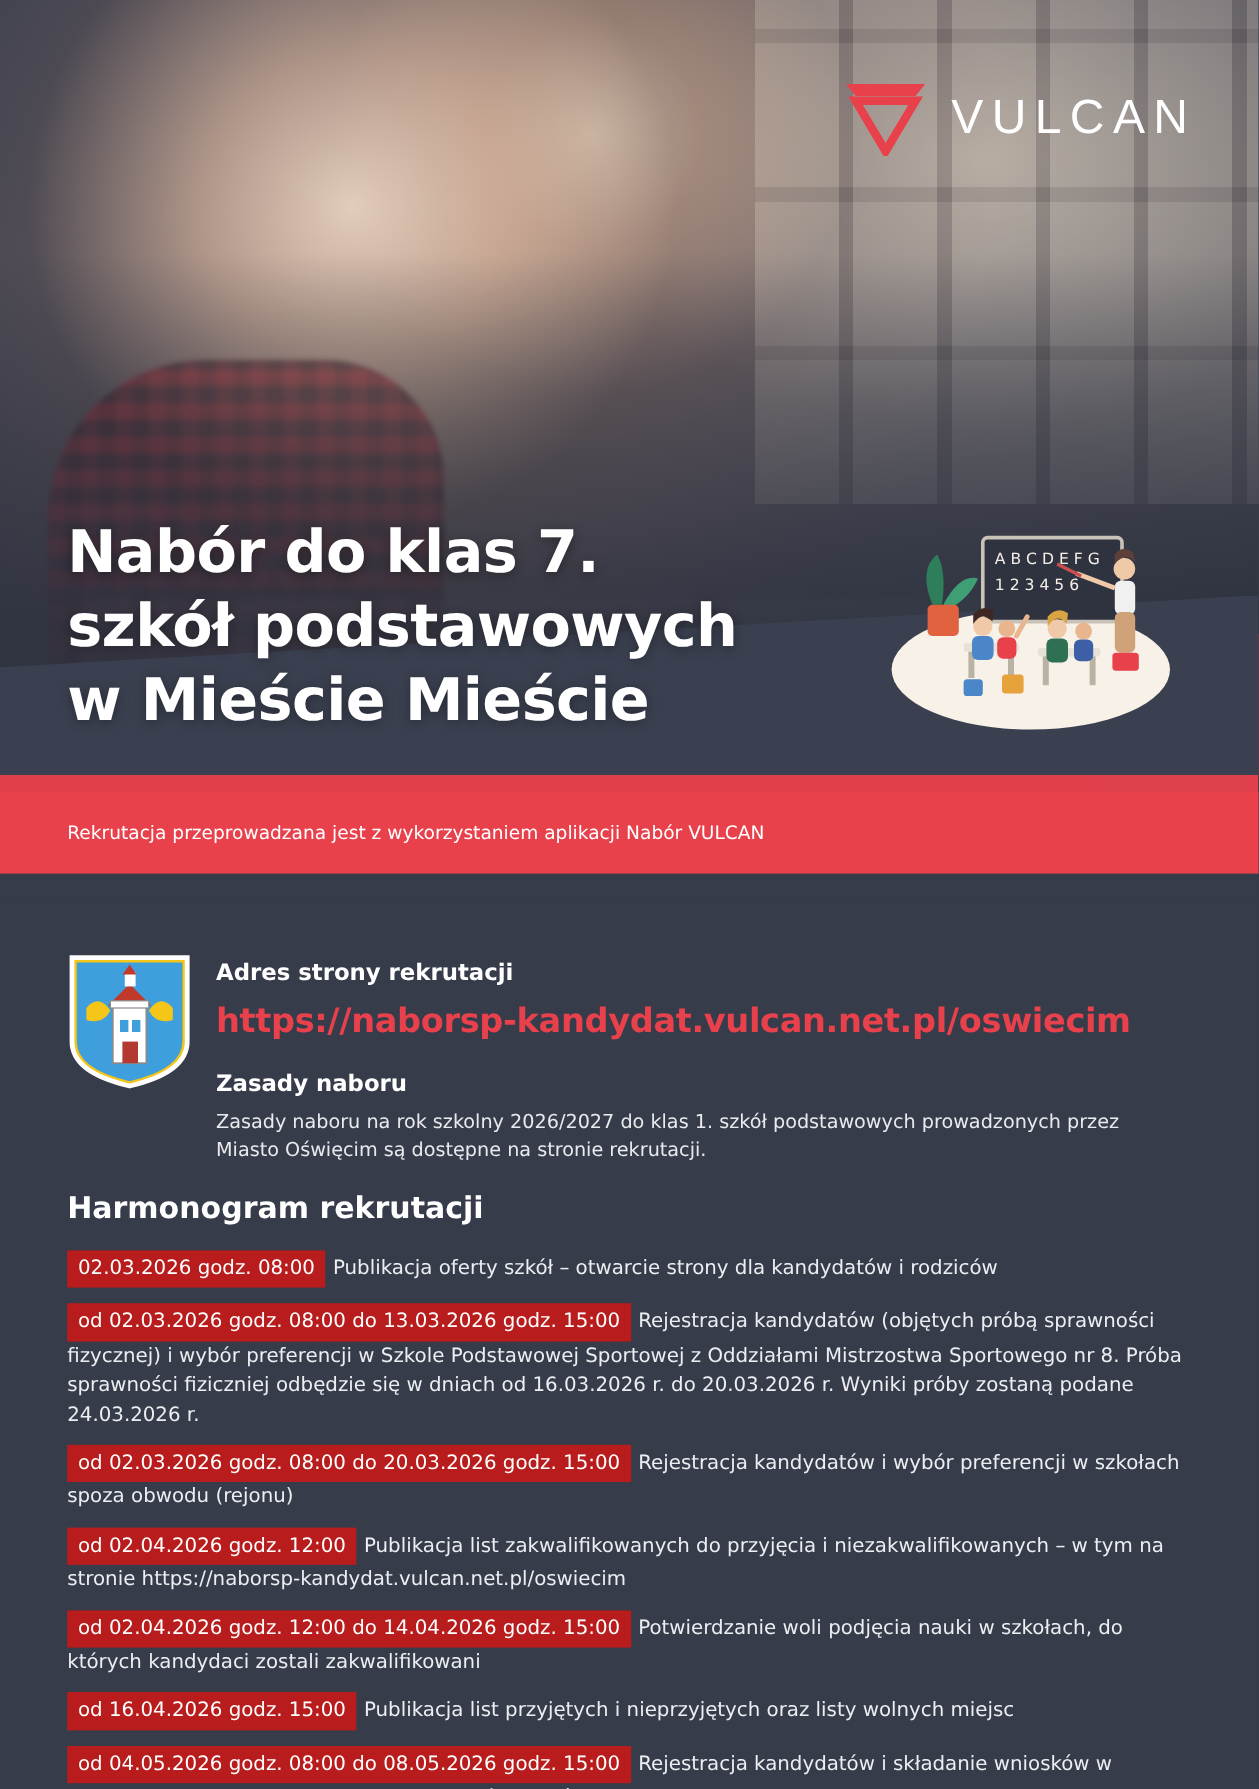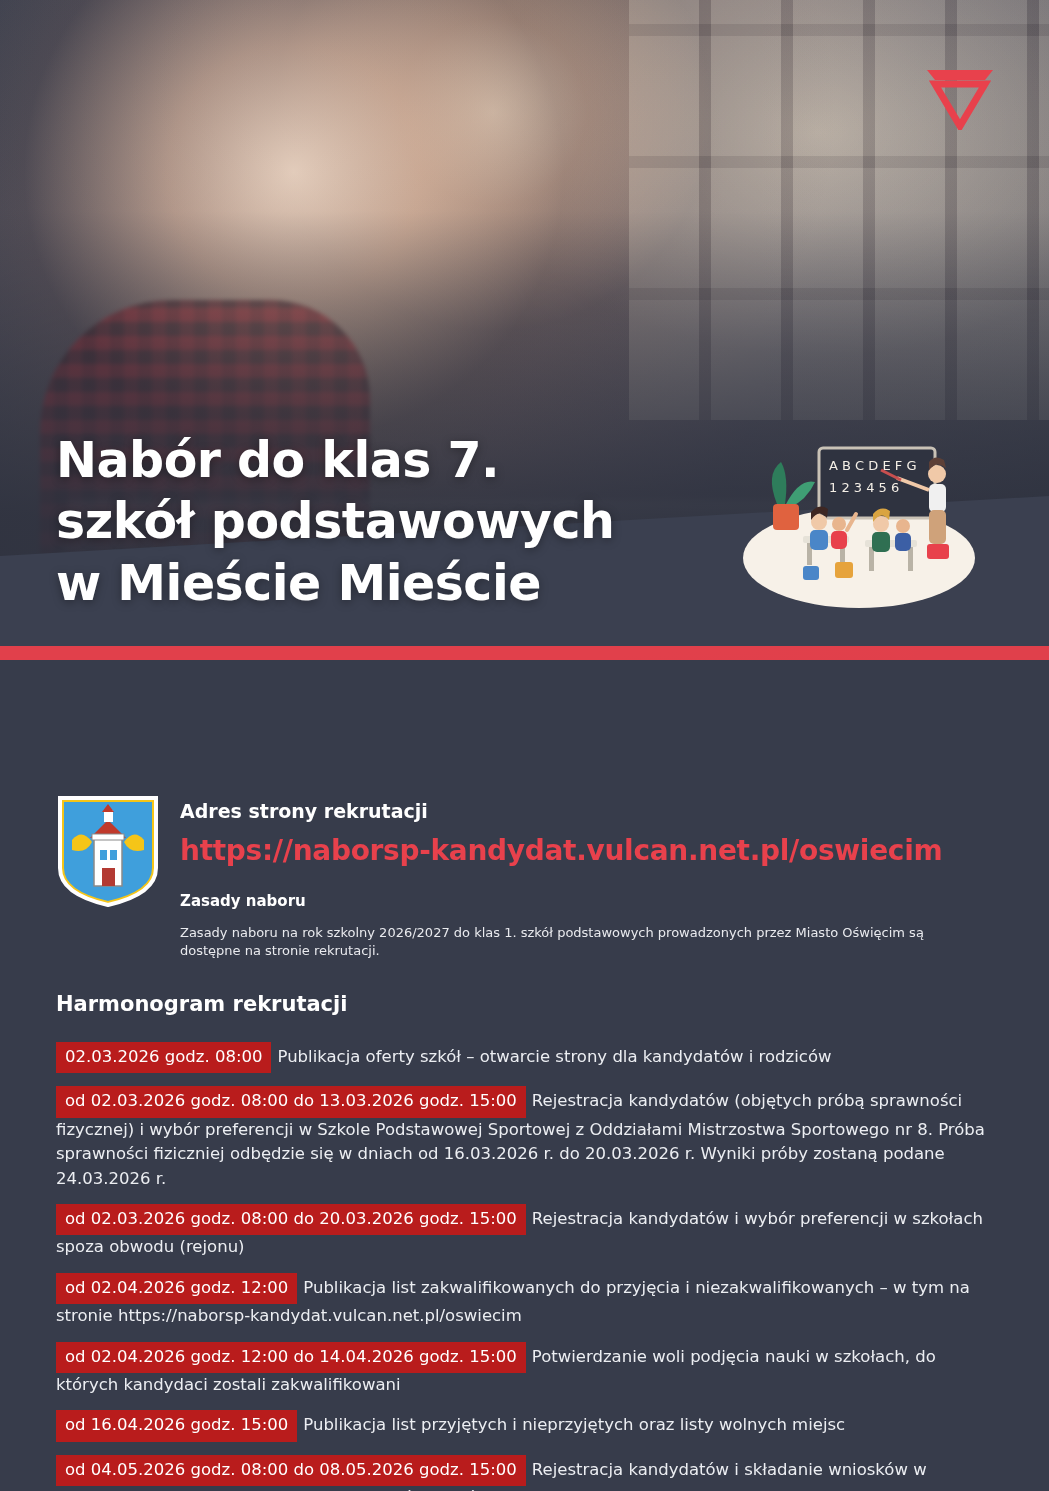--- a/index.html
+++ b/index.html
@@ -150,32 +150,32 @@
     font-family: "DejaVu Sans", sans-serif;
   }
   .addr-url {
     position: absolute; left: 180px; top: 82px;
     color: #e8414c; font-size: 28px; font-weight: bold;
     font-family: "DejaVu Sans", sans-serif;
     letter-spacing: -0.3px;
   }
   .rules-label {
     position: absolute; left: 180px; top: 140px;
-    color: #ffffff; font-size: 15px; font-weight: bold;
+    color: #ffffff; font-size: 19px; font-weight: bold;
     font-family: "DejaVu Sans", sans-serif;
   }
   .rules-text {
     position: absolute; left: 180px; top: 172px; width: 760px;
-    color: #e9eaee; font-size: 13px; line-height: 1.42;
+    color: #e9eaee; font-size: 16px; line-height: 1.42;
     font-family: "DejaVu Sans", sans-serif;
   }
 
   .schedule-title {
     position: absolute; left: 56px; top: 240px;
-    color: #ffffff; font-size: 21px; font-weight: bold;
+    color: #ffffff; font-size: 25px; font-weight: bold;
     font-family: "DejaVu Sans", sans-serif;
   }
 
   .schedule {
     position: absolute; left: 56px; top: 290px; width: 945px;
   }
   .sched-item {
     margin-bottom: 13px;
     color: #eceef2;
     font-size: 16.5px;
@@ -208,20 +208,21 @@
     <div class="hero-redwedge"></div>
     <div class="hero-darkwedge"></div>
 
     <div class="logo">
       <span class="logo-mark">
         <svg viewBox="0 0 74 64" width="74" height="64" aria-hidden="true">
           <path d="M4 4 H70 L62 14 H12 Z" fill="#e8414c"></path>
           <path d="M12 18 H62 L37 60 Z" fill="none" stroke="#e8414c" stroke-width="7"></path>
         </svg>
       </span>
+      <span class="logo-text">VULCAN</span>
     </div>
 
     <div class="headline">
       <div>Nabór do klas 7.</div>
       <div>szkół podstawowych</div>
       <div>w Mieście Mieście</div>
     </div>
 
     <div class="classroom">
       <svg viewBox="0 0 236 175" width="236" height="175" aria-hidden="true">
@@ -262,20 +263,23 @@
           <circle cx="162" cy="86" r="7" fill="#e8b58e"></circle>
           <rect x="154" y="93" width="16" height="18" rx="5" fill="#3c5fa5"></rect>
         </g>
         <rect x="186" y="104" width="22" height="15" rx="3" fill="#e8414c"></rect>
         <rect x="94" y="122" width="18" height="16" rx="3" fill="#e6a33c"></rect>
         <rect x="62" y="126" width="16" height="14" rx="3" fill="#4a86c8"></rect>
       </svg>
     </div>
   </div>
 
+  <div class="redbar">
+    <span>Rekrutacja przeprowadzana jest z wykorzystaniem aplikacji Nabór VULCAN</span>
+  </div>
 
   <div class="body-area">
 
     <div class="crest">
       <svg viewBox="0 0 104 115" width="104" height="115" aria-hidden="true">
         <path d="M4 4 H100 V74 q0 26 -48 37 Q4 100 4 74 Z" fill="#f5c518" stroke="#ffffff" stroke-width="4"></path>
         <path d="M8 8 H96 V74 q0 23 -44 33 Q8 97 8 74 Z" fill="#3f9fdc"></path>
 
         <path d="M16 46 q10 -12 20 2 q-6 12 -20 8 z" fill="#f5c518"></path>
         <path d="M88 46 q-10 -12 -20 2 q6 12 20 8 z" fill="#f5c518"></path>

